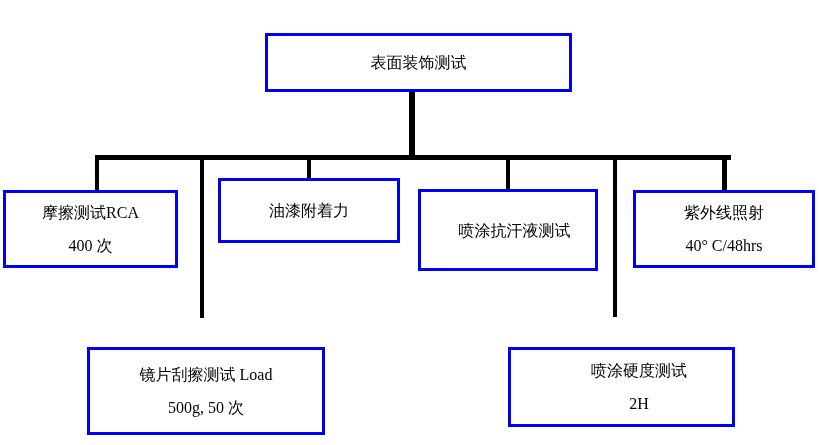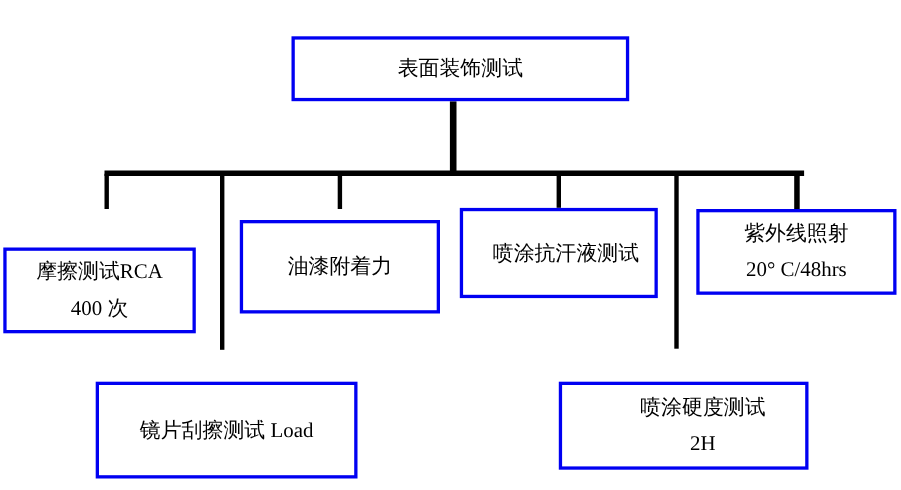--- a/index.html
+++ b/index.html
@@ -21,33 +21,33 @@
     border: 3px solid #0000f2;
     background: #ffffff;
     color: #000000;
     display: flex;
     flex-direction: column;
     justify-content: center;
     align-items: center;
     text-align: center;
   }
   .node .line {
-    font-size: 19px;
+    font-size: 16px;
     line-height: 33px;
     white-space: nowrap;
   }
   .connector {
     position: absolute;
     background: #000000;
   }
 
   
   #node-root      { left: 265px; top: 33px;  width: 307px; height: 59px; }
-  #node-rca       { left: 3px;   top: 190px; width: 175px; height: 78px; margin-top: 35px; }
-  #node-paint     { left: 218px; top: 200px; width: 182px; height: 85px; }
+  #node-rca       { left: 3px;   top: 190px; width: 175px; height: 78px; }
+  #node-paint     { left: 218px; top: 178px; width: 182px; height: 65px; }
   #node-sweat     { left: 418px; top: 189px; width: 180px; height: 82px; padding-left: 13px; }
   #node-uv        { left: 633px; top: 190px; width: 182px; height: 78px; text-align: right; }
   #node-scratch   { left: 87px;  top: 347px; width: 238px; height: 88px; text-align: right; }
   #node-hardness  { left: 508px; top: 347px; width: 227px; height: 80px; padding-left: 35px; }
 
   
   #c-root-stem      { left: 409px; top: 92px;  width: 6px;   height: 65px; }
   #c-hbar           { left: 95px;  top: 155px; width: 636px; height: 5px;  }
   #c-drop-rca       { left: 95px;  top: 158px; width: 4px;   height: 32px; }
   #c-drop-scratch   { left: 200px; top: 158px; width: 4px;   height: 160px; }
@@ -82,25 +82,26 @@
   <div class="node" id="node-paint">
     <div class="line">油漆附着力</div>
   </div>
 
   <div class="node" id="node-sweat">
     <div class="line">喷涂抗汗液测试</div>
   </div>
 
   <div class="node" id="node-uv">
     <div class="line">紫外线照射</div>
-    <div class="line">20° C/48hrs</div>
+    <div class="line">40° C/48hrs</div>
   </div>
 
   <div class="node" id="node-scratch">
     <div class="line">镜片刮擦测试 Load</div>
+    <div class="line">500g, 50 次</div>
   </div>
 
   <div class="node" id="node-hardness">
     <div class="line">喷涂硬度测试</div>
     <div class="line">2H</div>
   </div>
 
 </div>
 
 </body></html>

